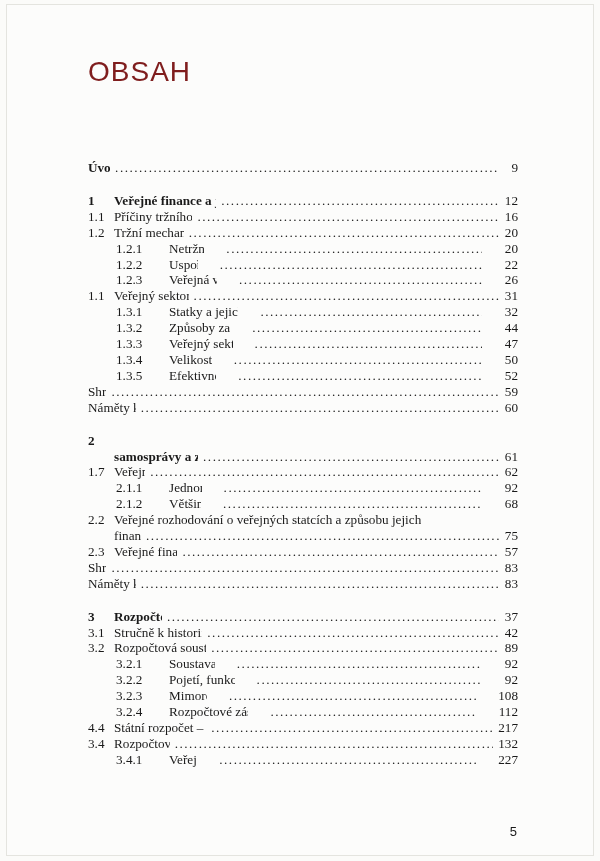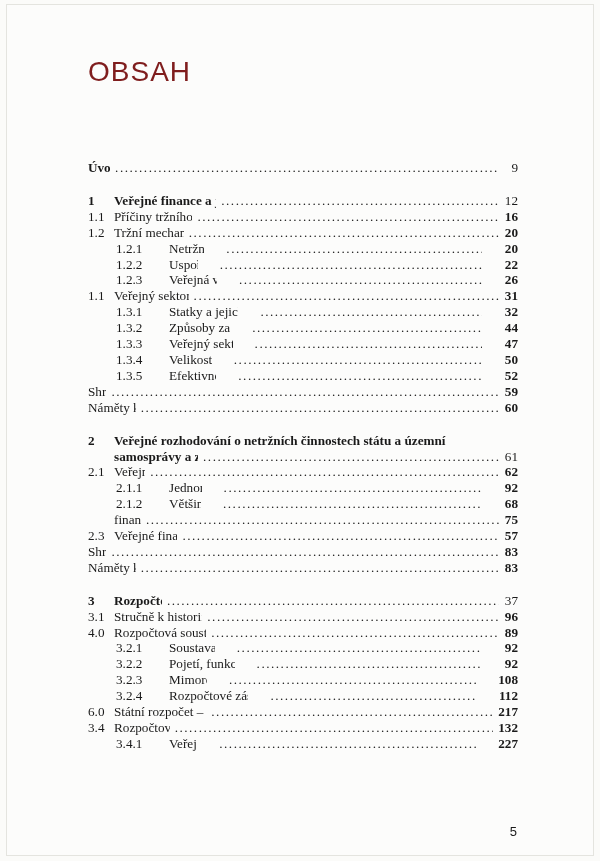--- a/index.html
+++ b/index.html
@@ -74,21 +74,21 @@
     margin-left: 5px;
     margin-right: 2px;
     color: #1c1c1c;
     font-weight: 400;
   }
   .pg {
     flex: 0 0 auto;
     margin-left: 3px;
     min-width: 14px;
     text-align: right;
-    font-weight: 700;
+    font-weight: 400;
   }
   .row.bold .pg { font-weight: 400; }
   .folio {
     position: absolute;
     left: 88px;
     top: 824px;
     width: 429px;
     text-align: right;
     font-family: "Liberation Sans", sans-serif;
     font-size: 13px;
@@ -193,46 +193,50 @@
       <div class="row no-num">
 
     <span class="label">Náměty k zamyšlení</span>
     <span class="dots">..........................................................................................................................................................................</span>
     <span class="pg">60</span>
   </div>
     </div>
     <div class="block">
       <div class="row bold no-leader">
     <span class="num">2</span>
-    <span class="label">Veřejné rozhodování o netržních činnostech státu a územní</span>
 
   </div>
       <div class="row cont bold">
 
     <span class="label">samosprávy a způsobu jejich financování</span>
     <span class="dots">..........................................................................................................................................................................</span>
     <span class="pg">61</span>
   </div>
       <div class="row">
-    <span class="num">2.1</span>
+    <span class="num">1.7</span>
     <span class="label">Veřejná volba</span>
     <span class="dots">..........................................................................................................................................................................</span>
     <span class="pg">62</span>
   </div>
       <div class="row lvl1">
     <span class="num">2.1.1</span>
     <span class="label">Jednomyslná shoda</span>
     <span class="dots">..........................................................................................................................................................................</span>
     <span class="pg">92</span>
   </div>
       <div class="row lvl1">
     <span class="num">2.1.2</span>
     <span class="label">Většinové pravidlo</span>
     <span class="dots">..........................................................................................................................................................................</span>
     <span class="pg">68</span>
+  </div>
+      <div class="row no-leader">
+    <span class="num">2.2</span>
+    <span class="label">Veřejné rozhodování o veřejných statcích a způsobu jejich</span>
+
   </div>
       <div class="row cont">
 
     <span class="label">financování</span>
     <span class="dots">..........................................................................................................................................................................</span>
     <span class="pg">75</span>
   </div>
       <div class="row">
     <span class="num">2.3</span>
     <span class="label">Veřejné finance a jejich funkce</span>
@@ -256,24 +260,24 @@
       <div class="row bold">
     <span class="num">3</span>
     <span class="label">Rozpočtová soustava</span>
     <span class="dots">..........................................................................................................................................................................</span>
     <span class="pg">37</span>
   </div>
       <div class="row">
     <span class="num">3.1</span>
     <span class="label">Stručně k historii fiskální doktríny v novověku</span>
     <span class="dots">..........................................................................................................................................................................</span>
-    <span class="pg">96</span>
-  </div>
-      <div class="row">
-    <span class="num">4.0</span>
+    <span class="pg">42</span>
+  </div>
+      <div class="row">
+    <span class="num">3.2</span>
     <span class="label">Rozpočtová soustava – soustava peněžních fondů</span>
     <span class="dots">..........................................................................................................................................................................</span>
     <span class="pg">89</span>
   </div>
       <div class="row lvl1">
     <span class="num">3.2.1</span>
     <span class="label">Soustava veřejných rozpočtů</span>
     <span class="dots">..........................................................................................................................................................................</span>
     <span class="pg">92</span>
   </div>
@@ -289,21 +293,21 @@
     <span class="dots">..........................................................................................................................................................................</span>
     <span class="pg">108</span>
   </div>
       <div class="row lvl1">
     <span class="num">3.2.4</span>
     <span class="label">Rozpočtové zásady, rozpočtová skladba, rozpočtový proces</span>
     <span class="dots">..........................................................................................................................................................................</span>
     <span class="pg">112</span>
   </div>
       <div class="row">
-    <span class="num">6.0</span>
+    <span class="num">4.4</span>
     <span class="label">Státní rozpočet – nejvýznamnější veřejný rozpočet</span>
     <span class="dots">..........................................................................................................................................................................</span>
     <span class="pg">217</span>
   </div>
       <div class="row">
     <span class="num">3.4</span>
     <span class="label">Rozpočtová soustava v ČR</span>
     <span class="dots">..........................................................................................................................................................................</span>
     <span class="pg">132</span>
   </div>

